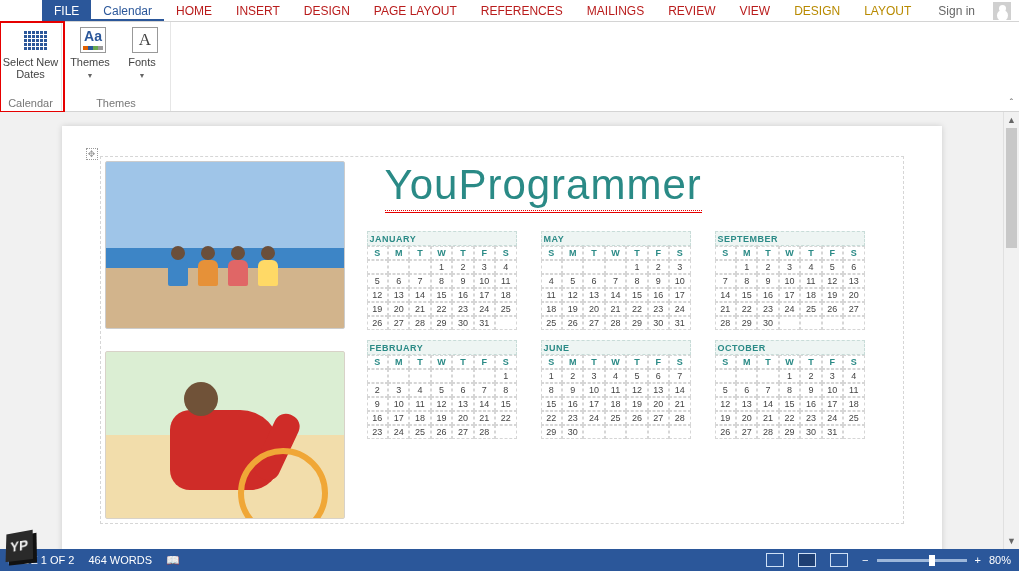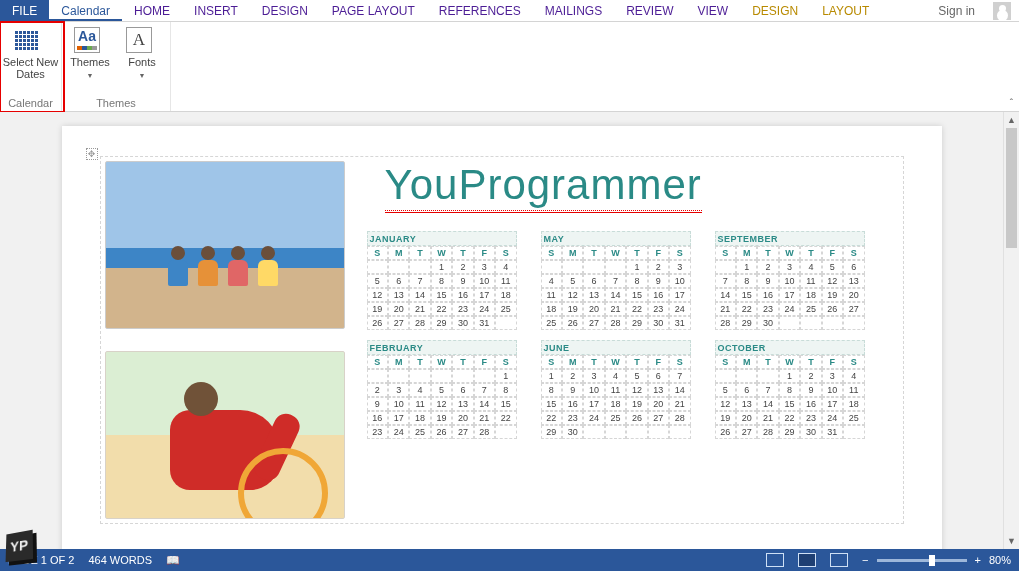--- a/index.html
+++ b/index.html
@@ -1,31 +1,31 @@
 <!DOCTYPE html>
 <html><head>
 <meta charset="utf-8">
 <style>
 * { box-sizing: border-box; margin: 0; padding: 0; font-family: "Segoe UI", Tahoma, sans-serif; }
 body { width: 1019px; height: 571px; overflow: hidden; background: #fff; position: relative; font-size: 12px; color: #444; }
 
-.tabbar { height: 22px; display: flex; align-items: stretch; background: #fff; border-bottom: 1px solid #d4d4d4; }
-.tab { padding: 0 12px; font-size: 12px; line-height: 22px; color: #4c1d95; cursor: pointer; }
+.tabbar { height: 22px; display: flex; align-items: stretch; background: #fff; border-bottom: 1px solid #d4d4d4; padding-left: 42px; }
+.tab { padding: 0 12px; font-size: 12px; line-height: 22px; color: #b91c1c; cursor: pointer; }
 .tab.file { background: #2b579a; color: #fff; font-weight: 400; }
 .tab.active { color: #2b579a; border-bottom: 2px solid #2b579a; }
 .tab.contextual { color: #b88a00; }
 .signin { margin-left: auto; display: flex; align-items: center; gap: 18px; padding: 0 8px; color: #666; font-size: 12px; }
 .avatar { width: 18px; height: 18px; background: #d0d0d0; display: flex; align-items: center; justify-content: center; }
 .avatar::before { content: ""; width: 7px; height: 7px; border-radius: 50%; background: #fff; margin-top: -4px; box-shadow: 0 7px 0 2px #fff; }
 
 .ribbon { height: 90px; background: #fff; border-bottom: 1px solid #d4d4d4; display: flex; position: relative; }
 .ribbon-group { display: flex; flex-direction: column; align-items: center; border-right: 1px solid #e6e6e6; padding: 4px 6px 0; }
 .ribbon-btns { display: flex; gap: 8px; }
 .ribbon-btn { display: flex; flex-direction: column; align-items: center; justify-content: flex-start; width: 44px; font-size: 11px; color: #444; cursor: pointer; text-align: center; line-height: 12px; }
-.ribbon-btn .ico { width: 32px; height: 28px; display: flex; align-items: center; justify-content: flex-start; margin-bottom: 2px; }
+.ribbon-btn .ico { width: 32px; height: 28px; display: flex; align-items: center; justify-content: flex-end; margin-bottom: 2px; }
 .ribbon-group-label { font-size: 11px; color: #777; margin-top: auto; margin-bottom: 2px; }
 .ribbon-btn .drop { font-size: 7px; color: #666; margin-top: 2px; }
 .collapse-caret { position: absolute; right: 6px; bottom: 2px; font-size: 10px; color: #666; cursor: pointer; }
 .highlight-box { position: absolute; border: 2px solid #e60000; pointer-events: none; }
 
 
 .ico-grid { display: grid; grid-template-columns: repeat(6,3px); grid-template-rows: repeat(5,3px); gap: 1px; }
 .ico-grid span { background: #2b579a; }
 .ico-themes { width: 26px; height: 26px; border: 1px solid #999; position: relative; background: #fff; font-size: 14px; font-weight: bold; color: #2b579a; text-align: center; line-height: 16px; }
 .ico-themes .bar { position: absolute; left: 2px; right: 2px; bottom: 2px; height: 4px; background: linear-gradient(90deg,#e06000 25%,#2b579a 25% 50%,#6aa84f 50% 75%,#999 75%); }

